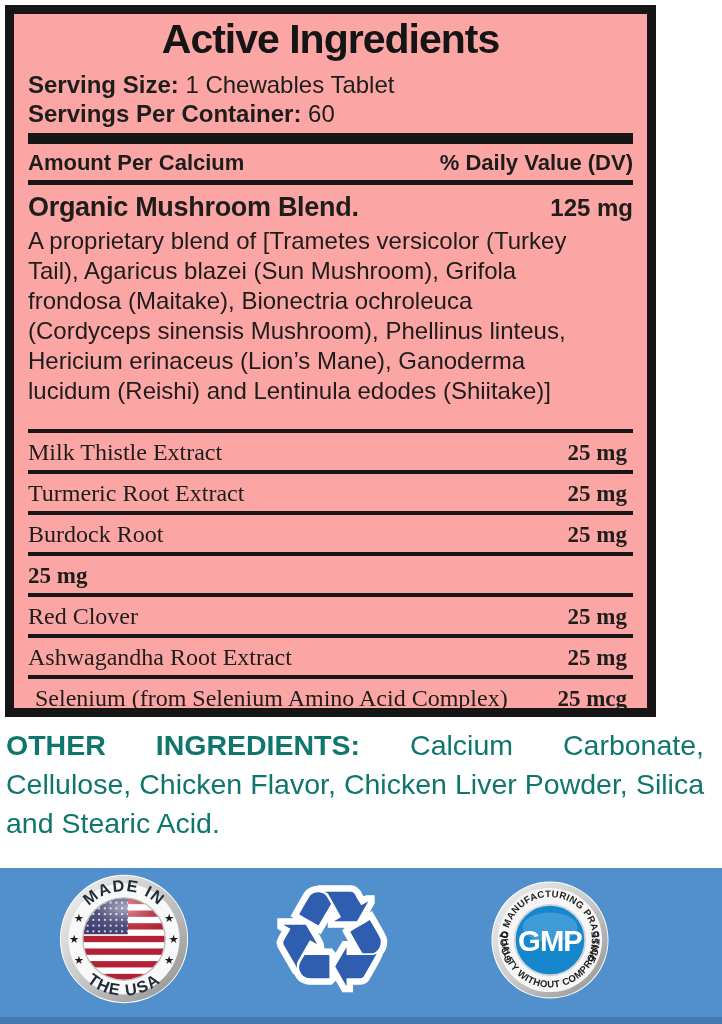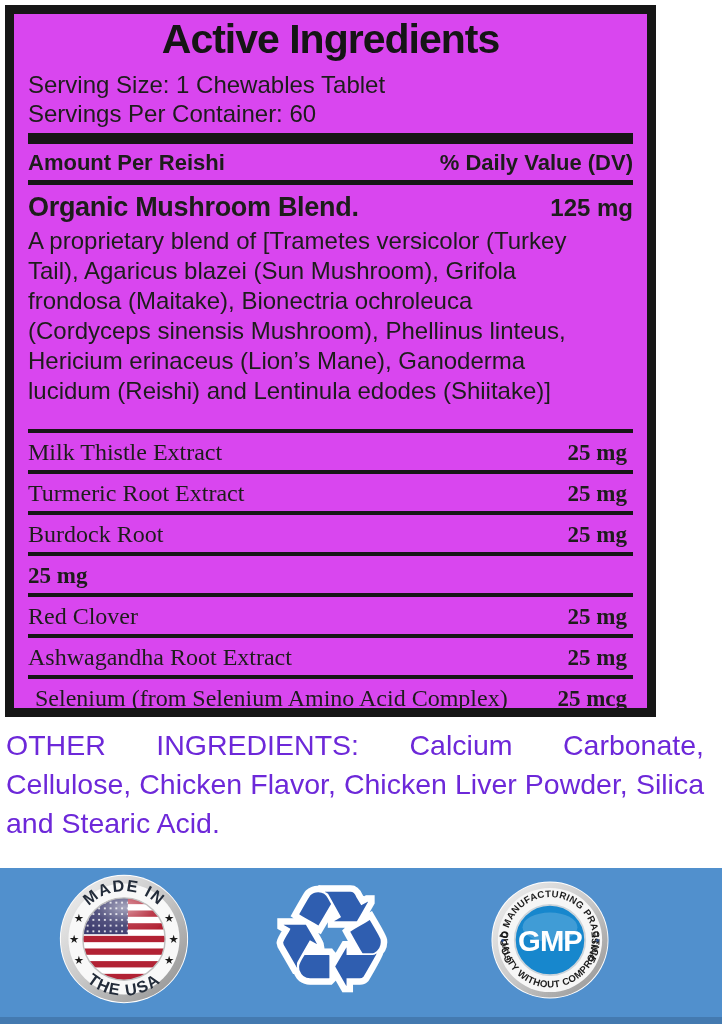--- a/index.html
+++ b/index.html
@@ -6,28 +6,28 @@
   body{
     width:722px;height:1024px;position:relative;overflow:hidden;
     background:var(--page-bg,#fff);
     font-family:"Liberation Sans", sans-serif;
     color:var(--text,#1d1d1b);
     -webkit-font-smoothing:antialiased;
   }
   .facts-box{
     position:absolute;left:5px;top:5px;width:651px;height:712px;
     border:9px solid var(--rule,#161616);box-sizing:border-box;
-    padding:2px 14px 0 14px;overflow:hidden;background:#d946ef;
+    padding:2px 14px 0 14px;overflow:hidden;background:#fca5a5;
   }
   .panel-title{
     margin:0 0 8px 0;text-align:center;font-size:41px;line-height:46px;
     font-weight:bold;letter-spacing:-1px;color:#151515;
   }
   .serving-line{font-size:24px;line-height:29px;white-space:nowrap;}
-  .b{font-weight:normal;}
+  .b{font-weight:bold;}
   .thick-divider{height:11px;background:var(--rule,#161616);margin-top:5px;}
   .head-row{
     display:flex;justify-content:space-between;align-items:baseline;
     font-weight:bold;font-size:22px;line-height:26px;
     padding:6px 0 4px 0;border-bottom:5px solid var(--rule,#161616);
   }
   .blend{border-bottom:4px solid var(--rule,#161616);}
   .blend-head{
     display:flex;justify-content:space-between;align-items:baseline;
     padding-top:6px;font-weight:bold;
@@ -40,21 +40,21 @@
   .ing-row{
     display:flex;justify-content:space-between;align-items:center;
     font-size:24px;line-height:27px;padding:6px 0 4px 0;
     border-bottom:4px solid var(--rule,#161616);
     font-family:Liberation Serif, serif;
   }
   .ing-row:last-child{border-bottom:none;margin-left:7px;}
   .ing-amount{font-weight:bold;font-size:23px;padding-right:6px;white-space:nowrap;}
   .other-ingredients{
     position:absolute;left:6px;top:726px;width:698px;margin:0;
-    font-size:28.5px;line-height:39px;text-align:justify;color:#6d28d9;
+    font-size:28.5px;line-height:39px;text-align:justify;color:#0f766e;
   }
   .footer-bar{
     position:absolute;left:0;top:868px;width:722px;height:156px;
     background:var(--blue-bar,#5190cd);
   }
   .footer-bar::after{
     content:"";position:absolute;left:0;bottom:0;width:100%;height:7px;
     background:rgba(25,45,75,0.22);
   }
   .badge{position:absolute;}
@@ -82,21 +82,21 @@
     <span>1 Chewables Tablet</span>
   </div>
   <div class="serving-line">
     <span class="b">Servings Per Container:</span>
     <span>60</span>
   </div>
 
   <div class="thick-divider"></div>
 
   <div class="head-row">
-    <span>Amount Per Reishi</span>
+    <span>Amount Per Calcium</span>
     <span>% Daily Value (DV)</span>
   </div>
 
   <div class="blend">
     <div class="blend-head">
       <span class="blend-name">Organic Mushroom Blend.</span>
       <span class="blend-amount">125 mg</span>
     </div>
     <p class="blend-description">A proprietary blend of [Trametes versicolor (Turkey Tail), Agaricus blazei (Sun Mushroom), Grifola frondosa (Maitake), Bionectria ochroleuca (Cordyceps sinensis Mushroom), Phellinus linteus, Hericium erinaceus (Lion’s Mane), Ganoderma lucidum (Reishi) and Lentinula edodes (Shiitake)]</p>
   </div>

